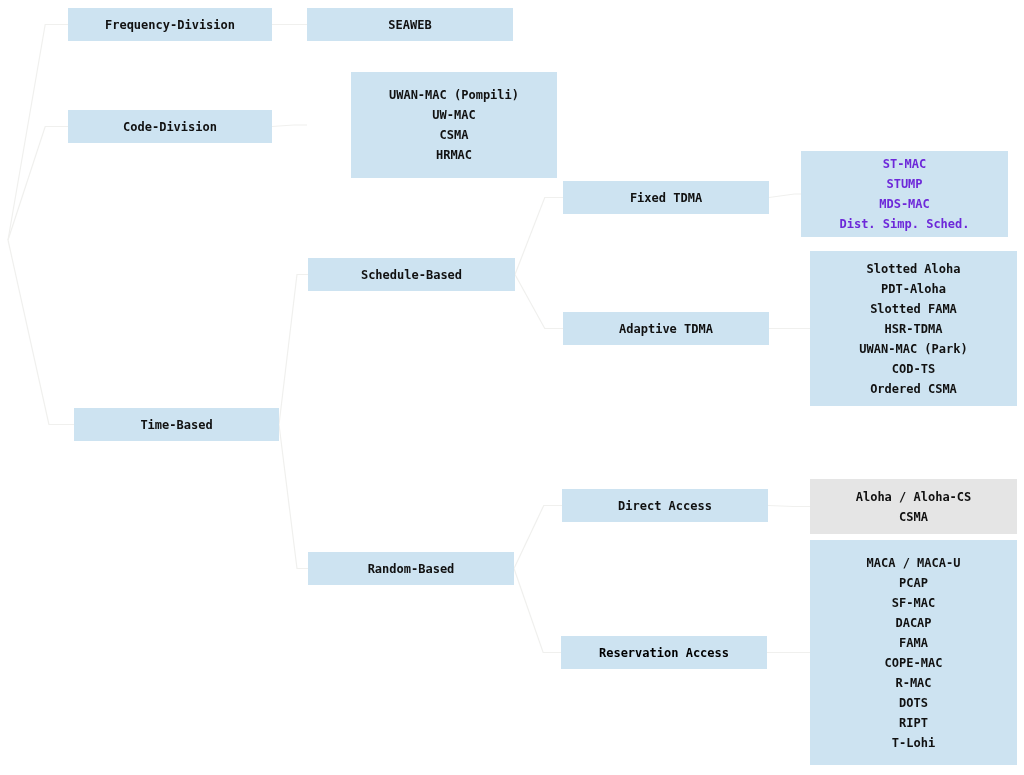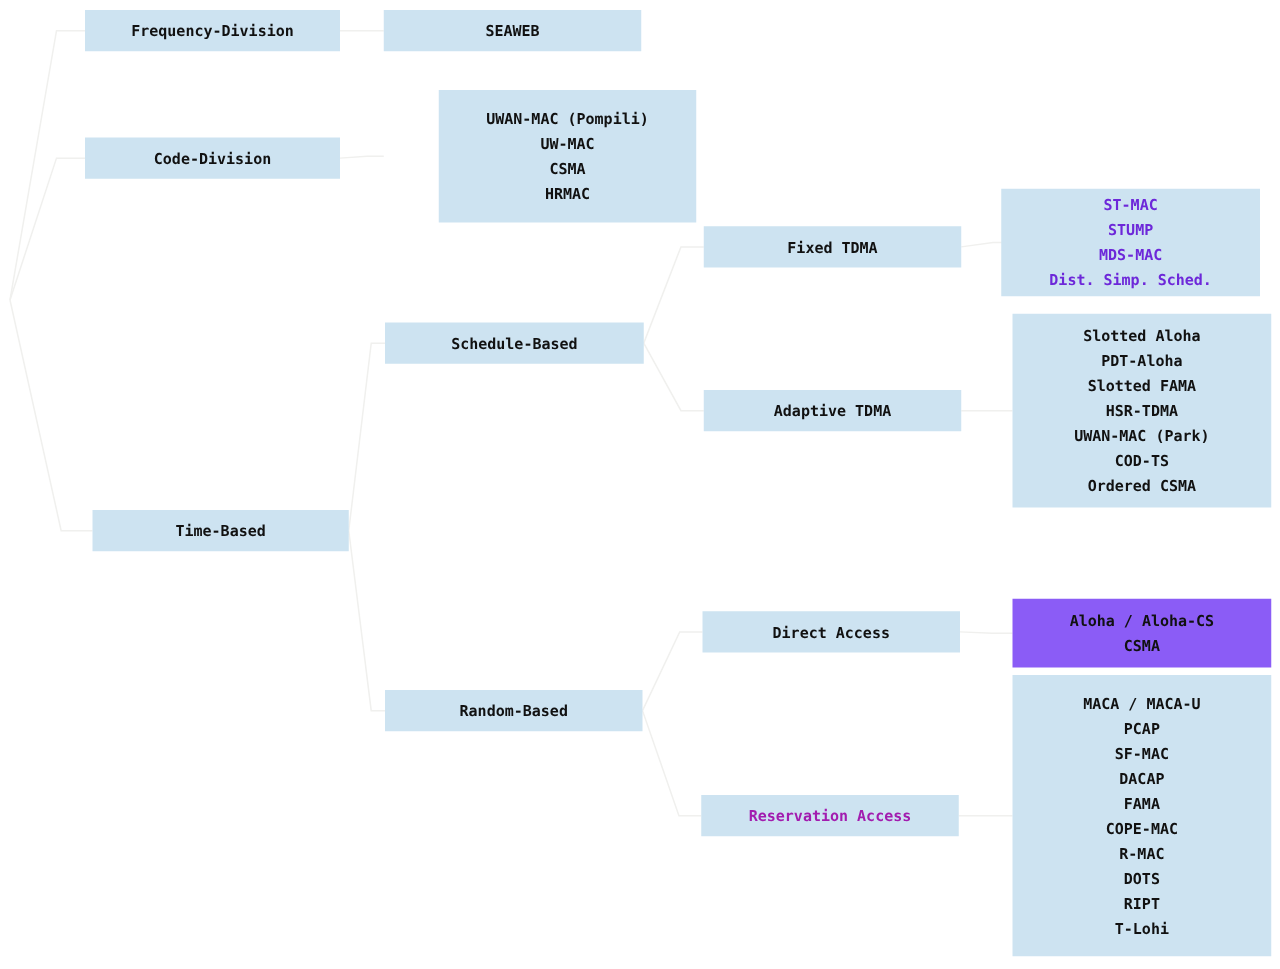--- a/index.html
+++ b/index.html
@@ -74,18 +74,18 @@
       <div class="node" style="left: 307px; top: 8px; width: 206px; height: 33px; background: rgb(205, 227, 241); color: rgb(17, 17, 17);"><span class="line">SEAWEB</span></div>
       <div class="node" style="left: 68px; top: 110px; width: 204px; height: 33px; background: rgb(205, 227, 241); color: rgb(17, 17, 17); justify-content: center;"><span class="line">Code-Division</span></div>
       <div class="node" style="left: 307px; top: 72px; width: 206px; height: 106px; background: rgb(205, 227, 241); color: rgb(17, 17, 17); margin-left: 44px;"><span class="line">UWAN-MAC (Pompili)</span><span class="line">UW-MAC</span><span class="line">CSMA</span><span class="line">HRMAC</span></div>
       <div class="node" style="left: 563px; top: 181px; width: 206px; height: 33px; background: rgb(205, 227, 241); color: rgb(17, 17, 17);"><span class="line">Fixed TDMA</span></div>
       <div class="node" style="left: 801px; top: 151px; width: 207px; height: 86px; background: rgb(205, 227, 241); color: #6d28d9;"><span class="line">ST-MAC</span><span class="line">STUMP</span><span class="line">MDS-MAC</span><span class="line">Dist. Simp. Sched.</span></div>
       <div class="node" style="left: 308px; top: 258px; width: 207px; height: 33px; background: rgb(205, 227, 241); color: rgb(17, 17, 17);"><span class="line">Schedule-Based</span></div>
       <div class="node" style="left: 563px; top: 312px; width: 206px; height: 33px; background: rgb(205, 227, 241); color: rgb(17, 17, 17);"><span class="line">Adaptive TDMA</span></div>
       <div class="node" style="left: 810px; top: 251px; width: 207px; height: 155px; background: rgb(205, 227, 241); color: rgb(17, 17, 17);"><span class="line">Slotted Aloha</span><span class="line">PDT-Aloha</span><span class="line">Slotted FAMA</span><span class="line">HSR-TDMA</span><span class="line">UWAN-MAC (Park)</span><span class="line">COD-TS</span><span class="line">Ordered CSMA</span></div>
       <div class="node" style="left: 74px; top: 408px; width: 205px; height: 33px; background: rgb(205, 227, 241); color: rgb(17, 17, 17);"><span class="line">Time-Based</span></div>
       <div class="node" style="left: 562px; top: 489px; width: 206px; height: 33px; background: rgb(205, 227, 241); color: rgb(17, 17, 17);"><span class="line">Direct Access</span></div>
-      <div class="node" style="left: 810px; top: 479px; width: 207px; height: 55px; background: #8b5cf6; color: rgb(17, 17, 17);"><span class="line">Aloha / Aloha-CS</span><span class="line">CSMA</span></div>
+      <div class="node" style="left: 810px; top: 479px; width: 207px; height: 55px; background: #e5e5e5; color: rgb(17, 17, 17);"><span class="line">Aloha / Aloha-CS</span><span class="line">CSMA</span></div>
       <div class="node" style="left: 308px; top: 552px; width: 206px; height: 33px; background: rgb(205, 227, 241); color: rgb(17, 17, 17);"><span class="line">Random-Based</span></div>
-      <div class="node" style="left: 561px; top: 636px; width: 206px; height: 33px; background: rgb(205, 227, 241); color: #a21caf;"><span class="line">Reservation Access</span></div>
+      <div class="node" style="left: 561px; top: 636px; width: 206px; height: 33px; background: rgb(205, 227, 241); color: #000000;"><span class="line">Reservation Access</span></div>
       <div class="node" style="left: 810px; top: 540px; width: 207px; height: 225px; background: rgb(205, 227, 241); color: rgb(17, 17, 17);"><span class="line">MACA / MACA-U</span><span class="line">PCAP</span><span class="line">SF-MAC</span><span class="line">DACAP</span><span class="line">FAMA</span><span class="line">COPE-MAC</span><span class="line">R-MAC</span><span class="line">DOTS</span><span class="line">RIPT</span><span class="line">T-Lohi</span></div>
     </div>
 </div>
 
 </body></html>

